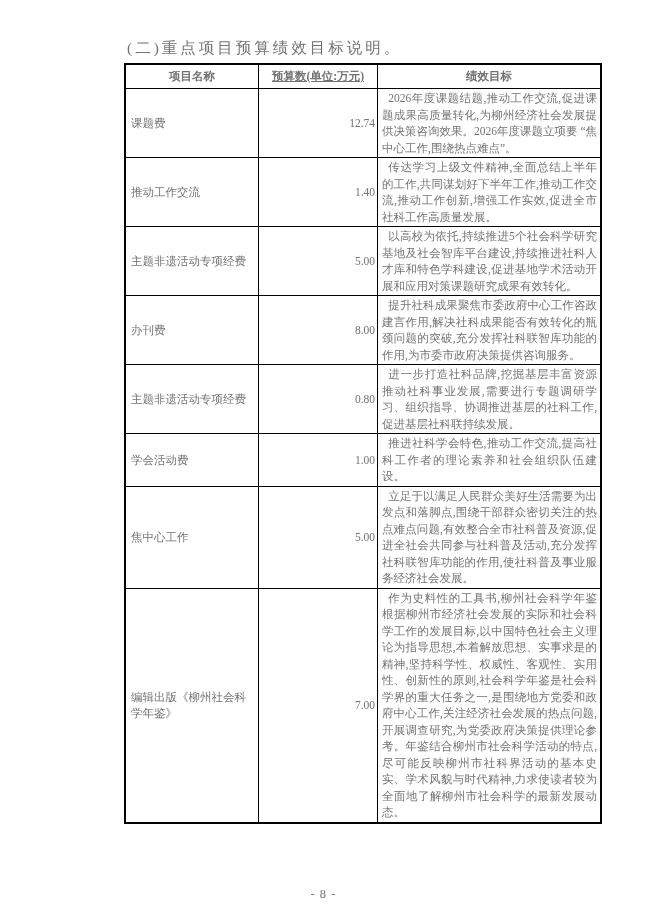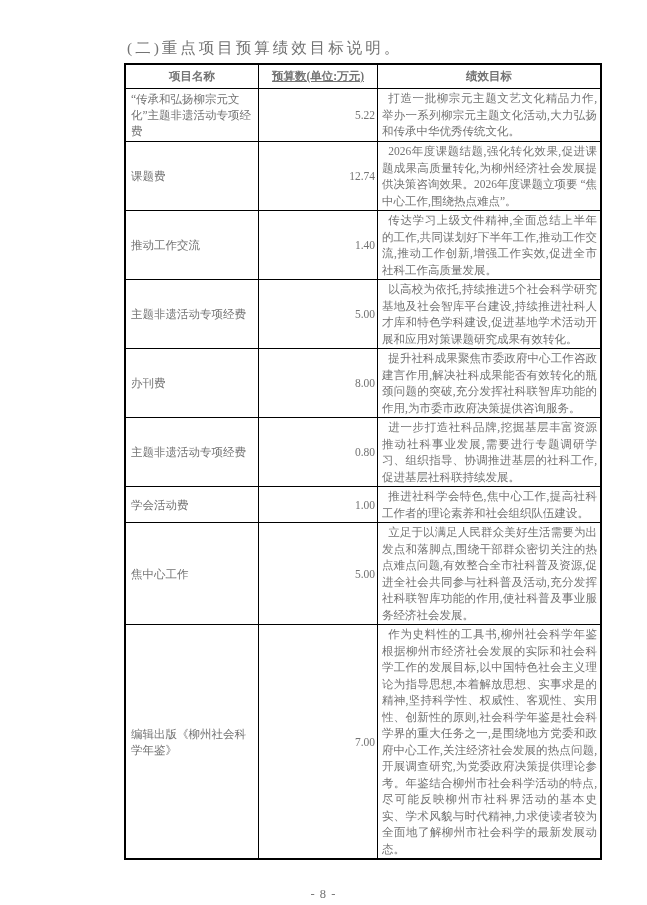--- a/index.html
+++ b/index.html
@@ -87,30 +87,25 @@
 
   <table class="budget-table">
     <thead>
       <tr>
         <th class="col1">项目名称</th>
         <th class="col2">预算数(单位:万元)</th>
         <th class="col3">绩效目标</th>
       </tr>
     </thead>
     <tbody id="table-body">
-  <tr>
-    <td class="cell-name">“传承和弘扬柳宗元文化”主题非遗活动专项经费</td>
-    <td class="cell-budget">5.22</td>
-    <td class="cell-goal">打造一批柳宗元主题文艺文化精品力作,举办一系列柳宗元主题文化活动,大力弘扬和传承中华优秀传统文化。</td>
-  </tr>
 
   <tr>
     <td class="cell-name">课题费</td>
     <td class="cell-budget">12.74</td>
-    <td class="cell-goal">2026年度课题结题,强化转化效果,促进课题成果高质量转化,为柳州经济社会发展提供决策咨询效果。2026年度课题立项要 “焦中心工作,围绕热点难点”。</td>
+    <td class="cell-goal">2026年度课题结题,推动工作交流,促进课题成果高质量转化,为柳州经济社会发展提供决策咨询效果。2026年度课题立项要 “焦中心工作,围绕热点难点”。</td>
   </tr>
 
   <tr>
     <td class="cell-name">推动工作交流</td>
     <td class="cell-budget">1.40</td>
     <td class="cell-goal">传达学习上级文件精神,全面总结上半年的工作,共同谋划好下半年工作,推动工作交流,推动工作创新,增强工作实效,促进全市社科工作高质量发展。</td>
   </tr>
 
   <tr>
     <td class="cell-name">主题非遗活动专项经费</td>
@@ -126,21 +121,21 @@
 
   <tr>
     <td class="cell-name">主题非遗活动专项经费</td>
     <td class="cell-budget">0.80</td>
     <td class="cell-goal">进一步打造社科品牌,挖掘基层丰富资源推动社科事业发展,需要进行专题调研学习、组织指导、协调推进基层的社科工作,促进基层社科联持续发展。</td>
   </tr>
 
   <tr>
     <td class="cell-name">学会活动费</td>
     <td class="cell-budget">1.00</td>
-    <td class="cell-goal">推进社科学会特色,焦中心工作,提高社科工作者的理论素养和社会组织队伍建设。</td>
+    <td class="cell-goal">推进社科学会特色,推动工作交流,提高社科工作者的理论素养和社会组织队伍建设。</td>
   </tr>
 
   <tr>
     <td class="cell-name">焦中心工作</td>
     <td class="cell-budget">5.00</td>
     <td class="cell-goal">立足于以满足人民群众美好生活需要为出发点和落脚点,围绕干部群众密切关注的热点难点问题,有效整合全市社科普及资源,促进全社会共同参与社科普及活动,充分发挥社科联智库功能的作用,使社科普及事业服务经济社会发展。</td>
   </tr>
 
   <tr>
     <td class="cell-name">编辑出版《柳州社会科学年鉴》</td>

